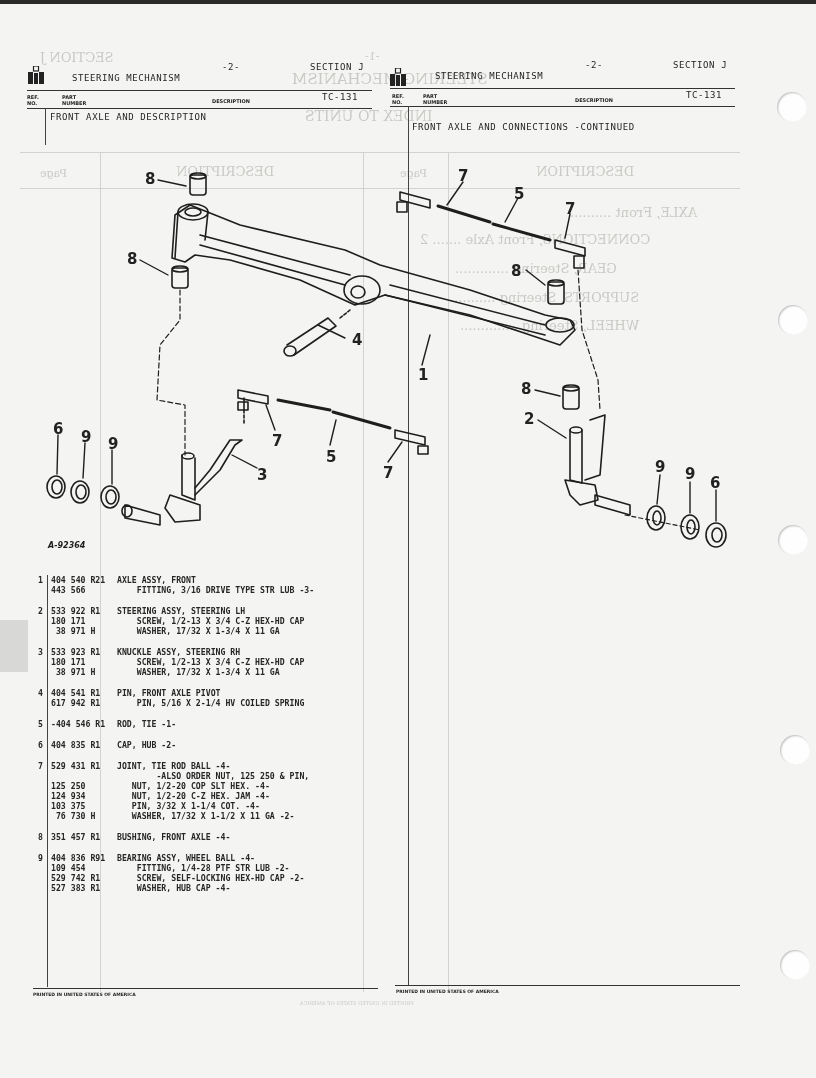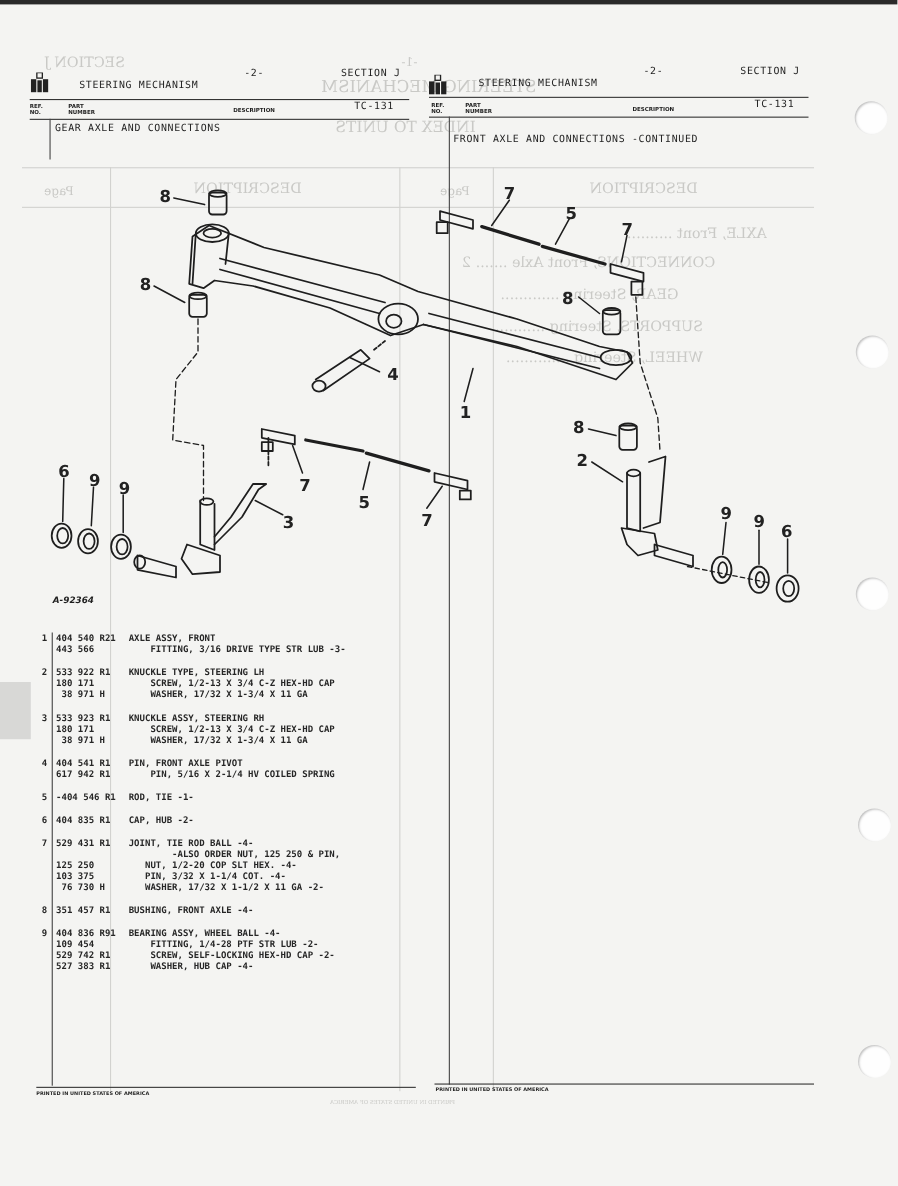--- a/index.html
+++ b/index.html
@@ -79,21 +79,21 @@
   </svg>
   <div class="hdr-text mono" style="left:72px;top:73px;">STEERING MECHANISM</div>
   <div class="hdr-text mono" style="left:222px;top:62px;">-2-</div>
   <div class="hdr-text mono" style="left:310px;top:62px;">SECTION  J</div>
   <div class="rule" style="left:27px;top:90px;width:345px;height:1.3px;"></div>
   <div class="hdr-small" style="left:27px;top:94px;"><span>REF.</span><br><span>NO.</span></div>
   <div class="hdr-small" style="left:62px;top:94px;"><span>PART</span><br><span>NUMBER</span></div>
   <div class="hdr-small" style="left:212px;top:98px;">DESCRIPTION</div>
   <div class="hdr-text mono" style="left:322px;top:92px;">TC-131</div>
   <div class="rule" style="left:27px;top:108px;width:345px;height:1.3px;"></div>
-  <div class="hdr-text mono" style="left:50px;top:112px;">GEAR AXLE AND CONNECTIONS</div>
+  <div class="hdr-text mono" style="left:50px;top:112px;">FRONT AXLE AND DESCRIPTION</div>
   <div class="vline" style="left:45px;top:108px;height:37px;"></div>
 </section>
 
 <section>
   <svg class="logo" style="left:390px;top:68px;" viewBox="0 0 16 18">
     <rect x="5.5" y="0" width="5" height="5" fill="none" stroke="#222" stroke-width="1.2"></rect>
     <rect x="0" y="6" width="5" height="12" fill="#222"></rect>
     <rect x="11" y="6" width="5" height="12" fill="#222"></rect>
     <rect x="6" y="7" width="4" height="11" fill="#222"></rect>
   </svg>
@@ -255,21 +255,21 @@
 </div>
 
 <div class="fig-id" style="left:48px;top:541px;">A-92364</div>
 
 <section class="parts">
   <div class="group">
     <div class="row"><span class="ref">1</span><span class="pn">404 540 R21</span><span class="desc">AXLE ASSY, FRONT</span></div>
     <div class="row"><span class="ref"></span><span class="pn">443 566</span><span class="desc">    FITTING, 3/16 DRIVE TYPE STR LUB -3-</span></div>
   </div>
   <div class="group">
-    <div class="row"><span class="ref">2</span><span class="pn">533 922 R1</span><span class="desc">KNUCKLE TYPE, STEERING LH</span></div>
+    <div class="row"><span class="ref">2</span><span class="pn">533 922 R1</span><span class="desc">STEERING ASSY, STEERING LH</span></div>
     <div class="row"><span class="ref"></span><span class="pn">180 171</span><span class="desc">    SCREW, 1/2-13 X 3/4 C-Z HEX-HD CAP</span></div>
     <div class="row"><span class="ref"></span><span class="pn"> 38 971 H</span><span class="desc">    WASHER, 17/32 X 1-3/4 X 11 GA</span></div>
   </div>
   <div class="group">
     <div class="row"><span class="ref">3</span><span class="pn">533 923 R1</span><span class="desc">KNUCKLE ASSY, STEERING RH</span></div>
     <div class="row"><span class="ref"></span><span class="pn">180 171</span><span class="desc">    SCREW, 1/2-13 X 3/4 C-Z HEX-HD CAP</span></div>
     <div class="row"><span class="ref"></span><span class="pn"> 38 971 H</span><span class="desc">    WASHER, 17/32 X 1-3/4 X 11 GA</span></div>
   </div>
   <div class="group">
     <div class="row"><span class="ref">4</span><span class="pn">404 541 R1</span><span class="desc">PIN, FRONT AXLE PIVOT</span></div>
@@ -278,20 +278,21 @@
   <div class="group">
     <div class="row"><span class="ref">5</span><span class="pn">-404 546 R1</span><span class="desc">ROD, TIE -1-</span></div>
   </div>
   <div class="group">
     <div class="row"><span class="ref">6</span><span class="pn">404 835 R1</span><span class="desc">CAP, HUB -2-</span></div>
   </div>
   <div class="group">
     <div class="row"><span class="ref">7</span><span class="pn">529 431 R1</span><span class="desc">JOINT, TIE ROD BALL -4-</span></div>
     <div class="row"><span class="ref"></span><span class="pn"></span><span class="desc">        -ALSO ORDER NUT, 125 250 &amp; PIN,</span></div>
     <div class="row"><span class="ref"></span><span class="pn">125 250</span><span class="desc">   NUT, 1/2-20 COP SLT HEX. -4-</span></div>
+    <div class="row"><span class="ref"></span><span class="pn">124 934</span><span class="desc">   NUT, 1/2-20 C-Z HEX. JAM -4-</span></div>
     <div class="row"><span class="ref"></span><span class="pn">103 375</span><span class="desc">   PIN, 3/32 X 1-1/4 COT. -4-</span></div>
     <div class="row"><span class="ref"></span><span class="pn"> 76 730 H</span><span class="desc">   WASHER, 17/32 X 1-1/2 X 11 GA -2-</span></div>
   </div>
   <div class="group">
     <div class="row"><span class="ref">8</span><span class="pn">351 457 R1</span><span class="desc">BUSHING, FRONT AXLE -4-</span></div>
   </div>
   <div class="group">
     <div class="row"><span class="ref">9</span><span class="pn">404 836 R91</span><span class="desc">BEARING ASSY, WHEEL BALL -4-</span></div>
     <div class="row"><span class="ref"></span><span class="pn">109 454</span><span class="desc">    FITTING, 1/4-28 PTF STR LUB -2-</span></div>
     <div class="row"><span class="ref"></span><span class="pn">529 742 R1</span><span class="desc">    SCREW, SELF-LOCKING HEX-HD CAP -2-</span></div>

